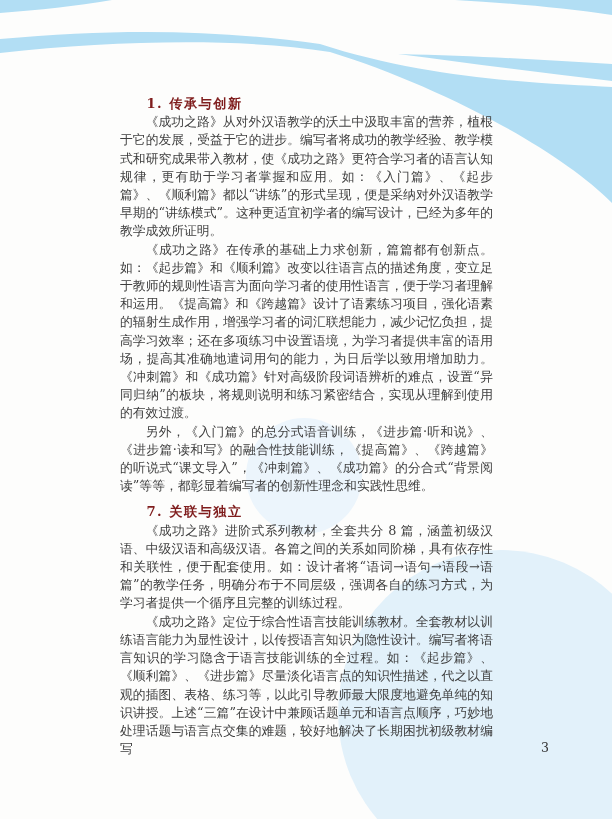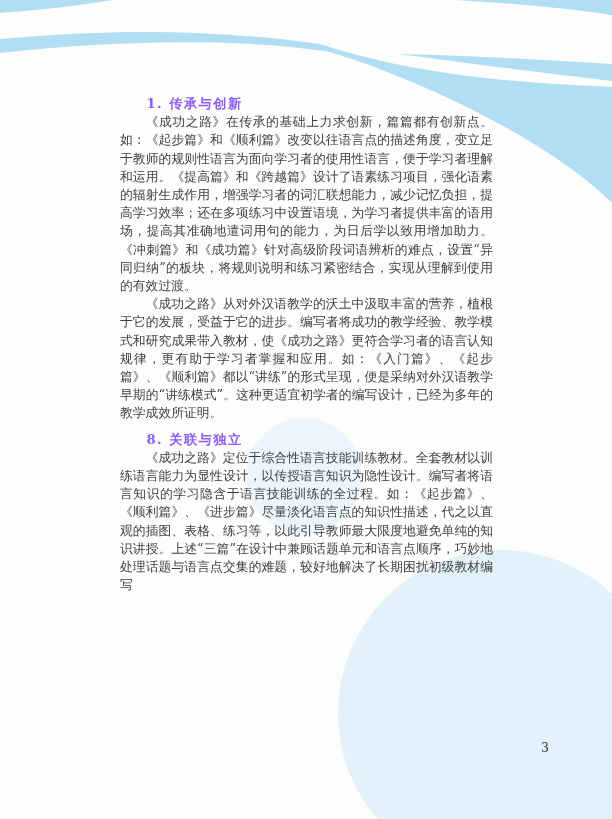--- a/index.html
+++ b/index.html
@@ -45,21 +45,21 @@
     font-size: 12.8px;
     line-height: 18.2px;
     text-align: justify;
   }
   .section-heading {
     margin: 8px 0 0 0;
     font-size: 13.2px;
     font-weight: bold;
     text-indent: 2em;
     letter-spacing: 1.5px;
-    color: #8b5cf6;
+    color: #7f1d1d;
   }
   .section:first-child .section-heading { margin-top: 0; }
   .content p {
     margin: 0;
     text-indent: 2em;
   }
   .page-number {
     position: absolute;
     left: 538px; top: 740px;
     width: 14px;
@@ -91,26 +91,28 @@
              Z" fill="#b2def4"></path>
   </svg>
 
   <div class="mid-circle"></div>
   <div class="bottom-circle"></div>
 
   <article class="content">
 
     <section class="section">
       <h3 class="section-heading">1. 传承与创新</h3>
+      <p>《成功之路》从对外汉语教学的沃土中汲取丰富的营养，植根于它的发展，受益于它的进步。编写者将成功的教学经验、教学模式和研究成果带入教材，使《成功之路》更符合学习者的语言认知规律，更有助于学习者掌握和应用。如：《入门篇》、《起步篇》、《顺利篇》都以“讲练”的形式呈现，便是采纳对外汉语教学早期的“讲练模式”。这种更适宜初学者的编写设计，已经为多年的教学成效所证明。</p>
       <p>《成功之路》在传承的基础上力求创新，篇篇都有创新点。如：《起步篇》和《顺利篇》改变以往语言点的描述角度，变立足于教师的规则性语言为面向学习者的使用性语言，便于学习者理解和运用。《提高篇》和《跨越篇》设计了语素练习项目，强化语素的辐射生成作用，增强学习者的词汇联想能力，减少记忆负担，提高学习效率；还在多项练习中设置语境，为学习者提供丰富的语用场，提高其准确地遣词用句的能力，为日后学以致用增加助力。《冲刺篇》和《成功篇》针对高级阶段词语辨析的难点，设置“异同归纳”的板块，将规则说明和练习紧密结合，实现从理解到使用的有效过渡。</p>
-      <p>《成功之路》从对外汉语教学的沃土中汲取丰富的营养，植根于它的发展，受益于它的进步。编写者将成功的教学经验、教学模式和研究成果带入教材，使《成功之路》更符合学习者的语言认知规律，更有助于学习者掌握和应用。如：《入门篇》、《起步篇》、《顺利篇》都以“讲练”的形式呈现，便是采纳对外汉语教学早期的“讲练模式”。这种更适宜初学者的编写设计，已经为多年的教学成效所证明。</p>
+      <p>另外，《入门篇》的总分式语音训练，《进步篇·听和说》、《进步篇·读和写》的融合性技能训练，《提高篇》、《跨越篇》的听说式“课文导入”，《冲刺篇》、《成功篇》的分合式“背景阅读”等等，都彰显着编写者的创新性理念和实践性思维。</p>
     </section>
 
     <section class="section">
-      <h3 class="section-heading">8. 关联与独立</h3>
+      <h3 class="section-heading">7. 关联与独立</h3>
+      <p>《成功之路》进阶式系列教材，全套共分 8 篇，涵盖初级汉语、中级汉语和高级汉语。各篇之间的关系如同阶梯，具有依存性和关联性，便于配套使用。如：设计者将“语词→语句→语段→语篇”的教学任务，明确分布于不同层级，强调各自的练习方式，为学习者提供一个循序且完整的训练过程。</p>
     </section>
 
     <section class="section">
       <p>《成功之路》定位于综合性语言技能训练教材。全套教材以训练语言能力为显性设计，以传授语言知识为隐性设计。编写者将语言知识的学习隐含于语言技能训练的全过程。如：《起步篇》、《顺利篇》、《进步篇》尽量淡化语言点的知识性描述，代之以直观的插图、表格、练习等，以此引导教师最大限度地避免单纯的知识讲授。上述“三篇”在设计中兼顾话题单元和语言点顺序，巧妙地处理话题与语言点交集的难题，较好地解决了长期困扰初级教材编写</p>
     </section>
 
   </article>
 
   <div class="page-number">3</div>
 

